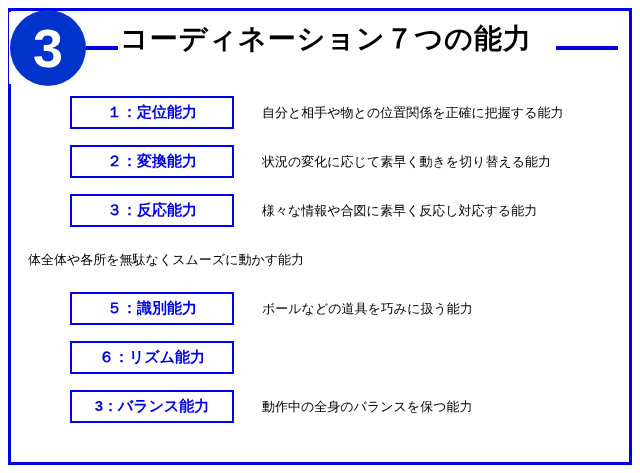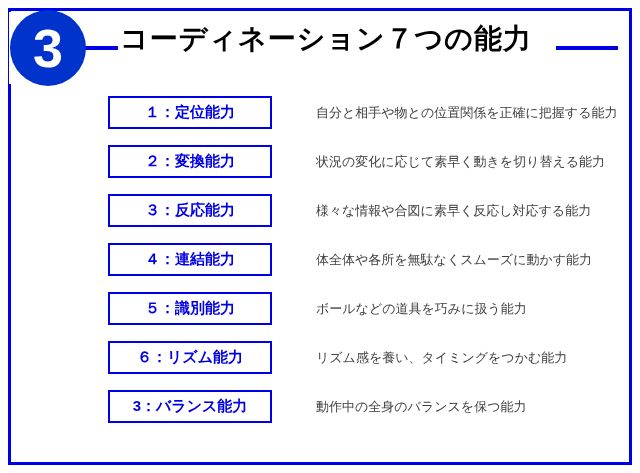--- a/index.html
+++ b/index.html
@@ -99,40 +99,39 @@
     position: absolute;
     left: 0;
     top: 88px;
     width: 640px;
   }
   .row {
     position: relative;
     height: 49px;
     display: flex;
     align-items: center;
-    padding-left: 38px;
   }
   .ability-box {
     margin-left: 70px;
     width: 164px;
     height: 33px;
     border: 2px solid #0000e6;
     box-sizing: border-box;
     display: flex;
     align-items: center;
     justify-content: center;
     color: #0000e6;
     font-size: 15px;
     font-weight: bold;
     background: #ffffff;
     letter-spacing: 0px;
   }
   .desc {
-    margin-left: 44px;
-    color: #404040;
+    margin-left: 28px;
+    color: #000000;
     font-size: 13px;
     white-space: nowrap;
   }
 </style>
 </head>
 <body>
 
 <div id="slide">
 
   <div class="frame-border"></div>
@@ -155,32 +154,30 @@
       <div class="ability-box">２：変換能力</div>
       <div class="desc">状況の変化に応じて素早く動きを切り替える能力</div>
     </div>
 
     <div class="row">
       <div class="ability-box">３：反応能力</div>
       <div class="desc">様々な情報や合図に素早く反応し対応する能力</div>
     </div>
 
     <div class="row">
-      <div class="ability-box">４：連結能力</div>
       <div class="desc">体全体や各所を無駄なくスムーズに動かす能力</div>
     </div>
 
     <div class="row">
       <div class="ability-box">５：識別能力</div>
       <div class="desc">ボールなどの道具を巧みに扱う能力</div>
     </div>
 
     <div class="row">
       <div class="ability-box">６：リズム能力</div>
-      <div class="desc">リズム感を養い、タイミングをつかむ能力</div>
     </div>
 
     <div class="row">
       <div class="ability-box">3：バランス能力</div>
       <div class="desc">動作中の全身のバランスを保つ能力</div>
     </div>
 
   </div>
 </div>
 

